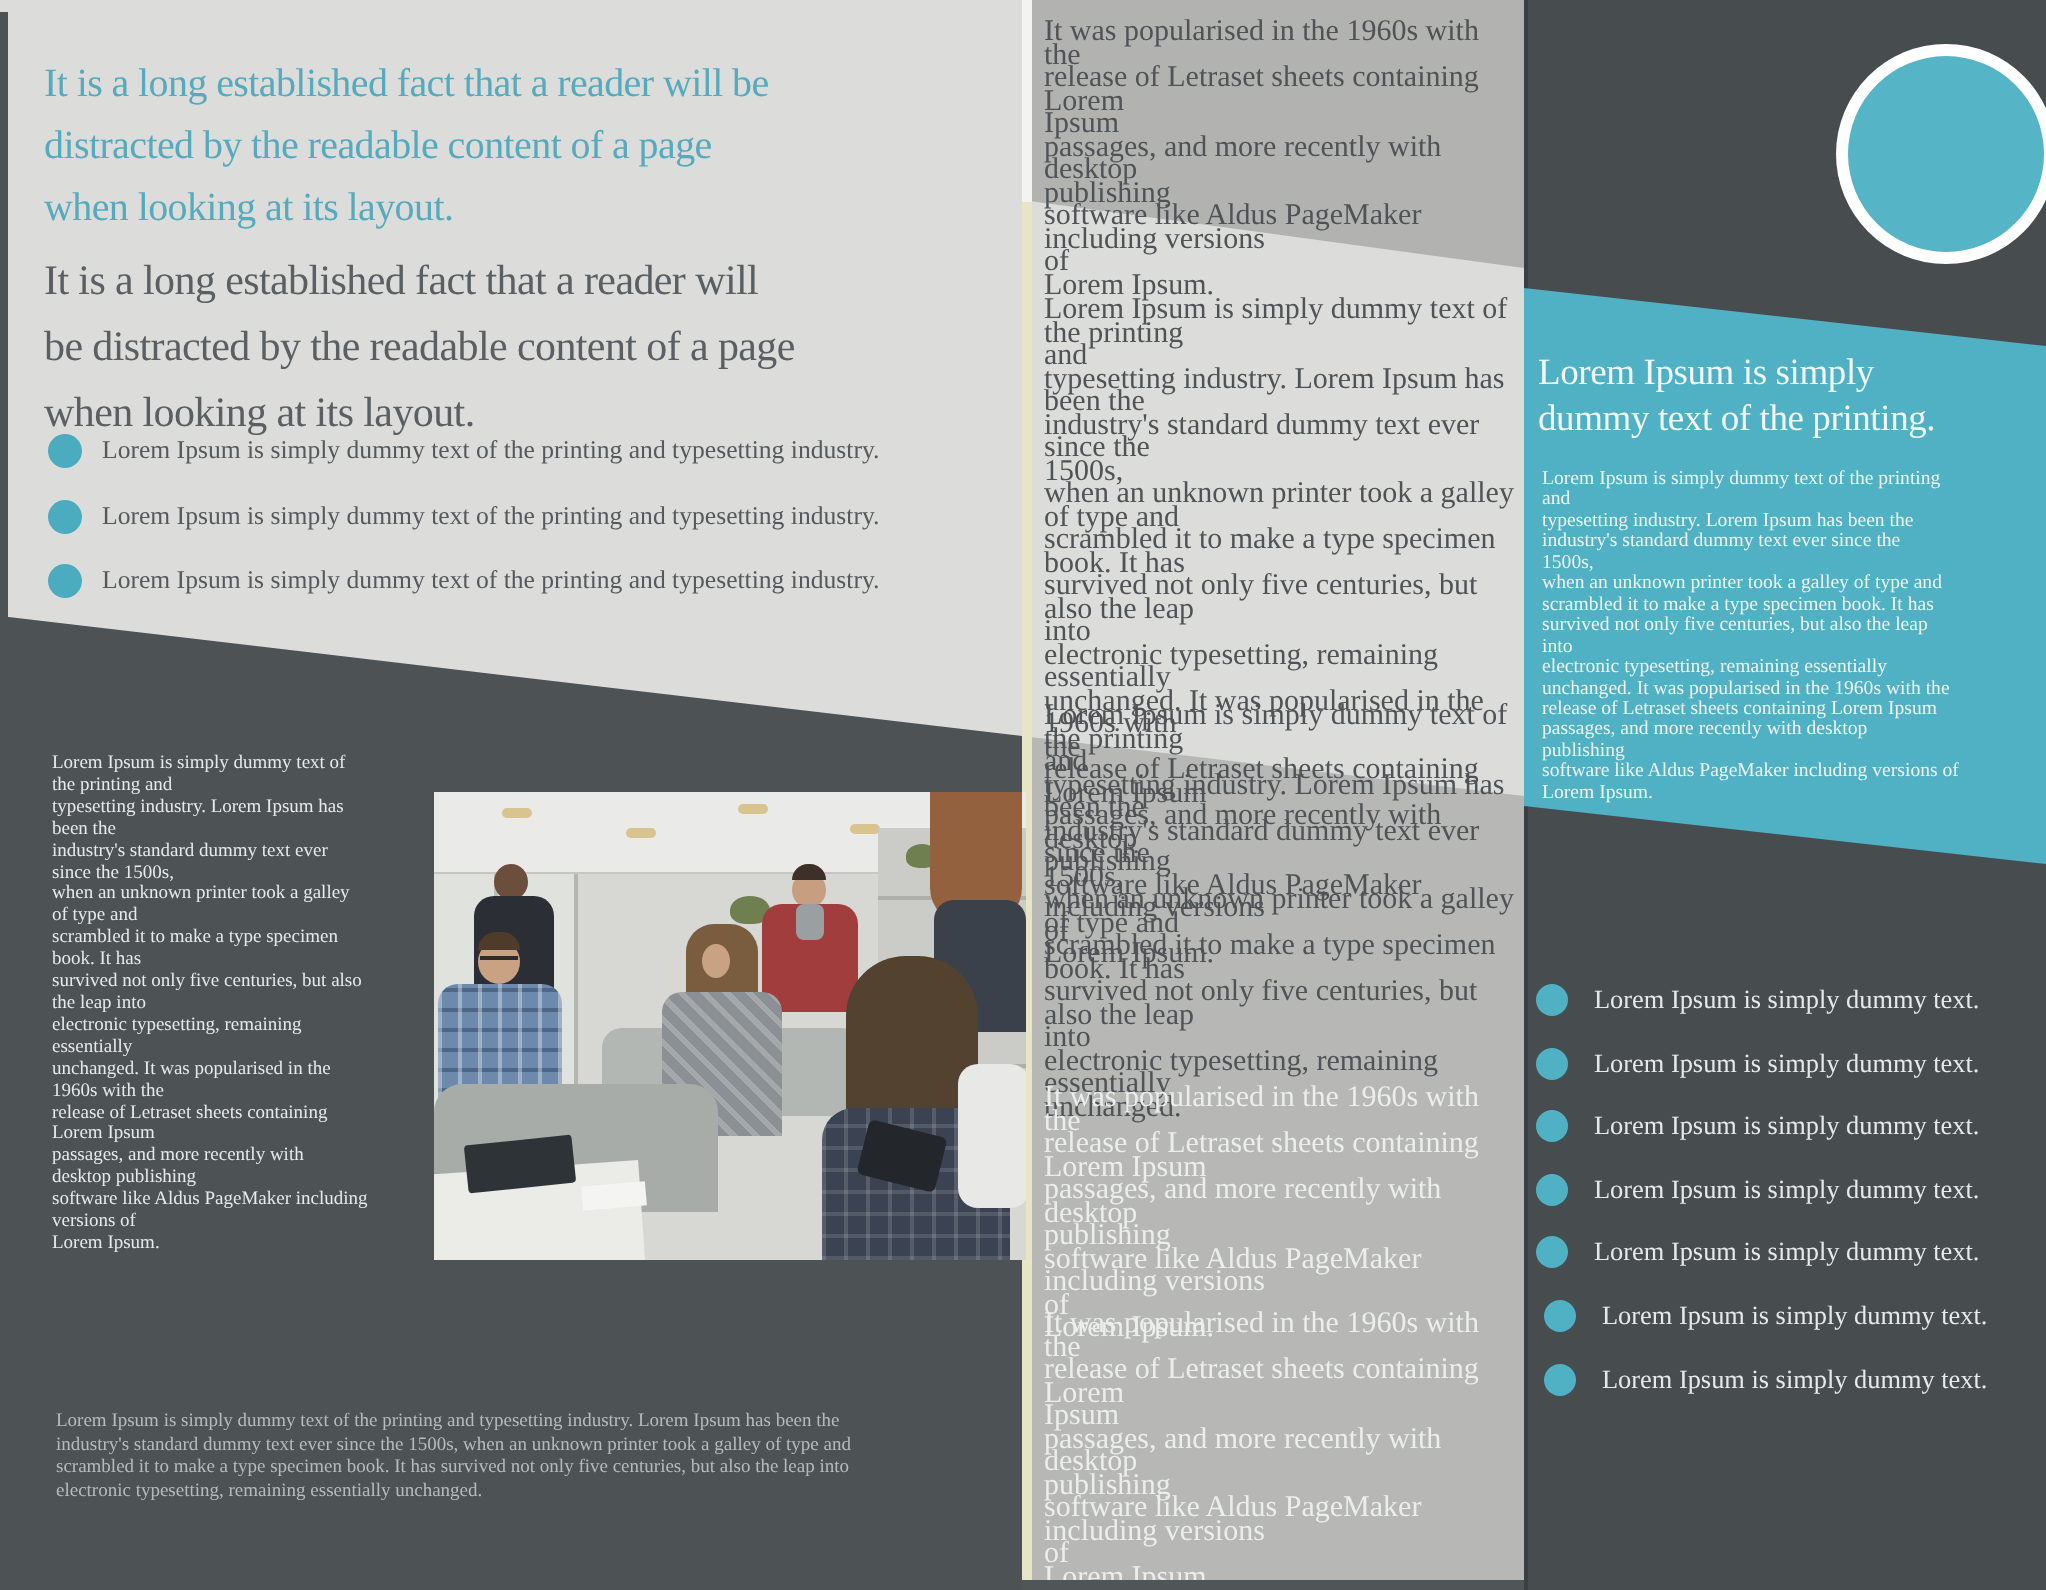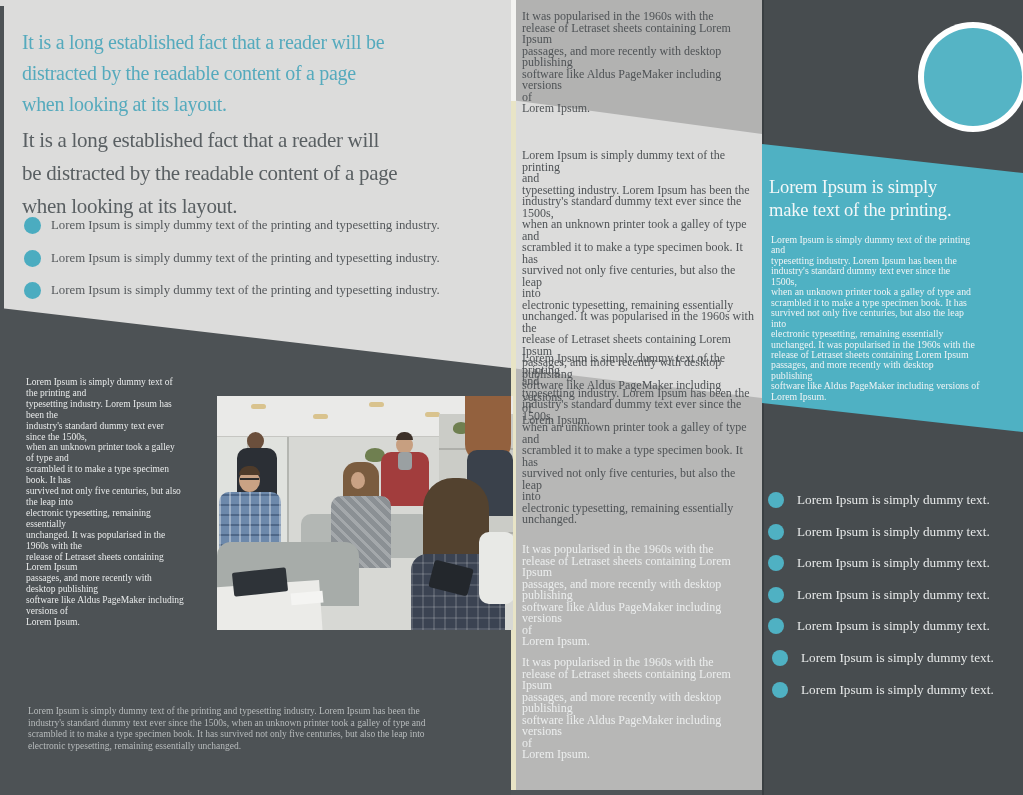--- a/index.html
+++ b/index.html
@@ -77,21 +77,21 @@
   .mid-top{
     position:absolute;left:0;top:0;width:251px;height:140px;background:#b2b2b1;
     clip-path:polygon(0 0,251px 0,251px 134px,0 100px);
   }
   .mid-bottom{
     position:absolute;left:0;top:0;width:251px;height:795px;background:#b7b7b6;
     clip-path:polygon(0 368px,251px 398px,251px 795px,0 795px);
   }
   .divider-white{position:absolute;left:0;top:0;width:5px;height:101px;background:#f3f3f1;z-index:3;}
   .divider-cream{position:absolute;left:0;top:101px;width:5px;height:689px;background:#e8e4c6;z-index:3;}
-  .mid-text{position:absolute;left:11px;width:236px;font-size:12px;line-height:11.5px;}
+  .mid-text{position:absolute;left:11px;width:236px;font-size:15px;line-height:11.5px;}
   .mid-dark-text{color:#4f5356;}
   .mid-white-text{color:#eceeee;}
   .mt1{top:11px;} .mt2{top:150px;} .mt3{top:353px;} .mt4{top:544px;} .mt5{top:657px;}
 
   
   .panel-right{position:absolute;left:762px;top:0;width:261px;height:795px;background:#474c4f;overflow:hidden;}
   .right-divider{position:absolute;left:0;top:0;width:2px;height:795px;background:#3a3f42;}
   .circle-outer{
     position:absolute;left:156px;top:22px;width:110px;height:110px;border-radius:50%;background:#ffffff;
   }
@@ -292,21 +292,21 @@
   <section class="panel-right">
     <div class="right-divider"></div>
 
     <div class="circle-outer">
       <div class="circle-inner"></div>
     </div>
 
     <div class="teal-band"></div>
 
     <div class="right-heading preline">Lorem Ipsum is simply
-make text of the printing.</div>
+dummy text of the printing.</div>
     <div class="right-body preline">Lorem Ipsum is simply dummy text of the printing
 and
 typesetting industry. Lorem Ipsum has been the
 industry's standard dummy text ever since the
 1500s,
 when an unknown printer took a galley of type and
 scrambled it to make a type specimen book. It has
 survived not only five centuries, but also the leap
 into
 electronic typesetting, remaining essentially

